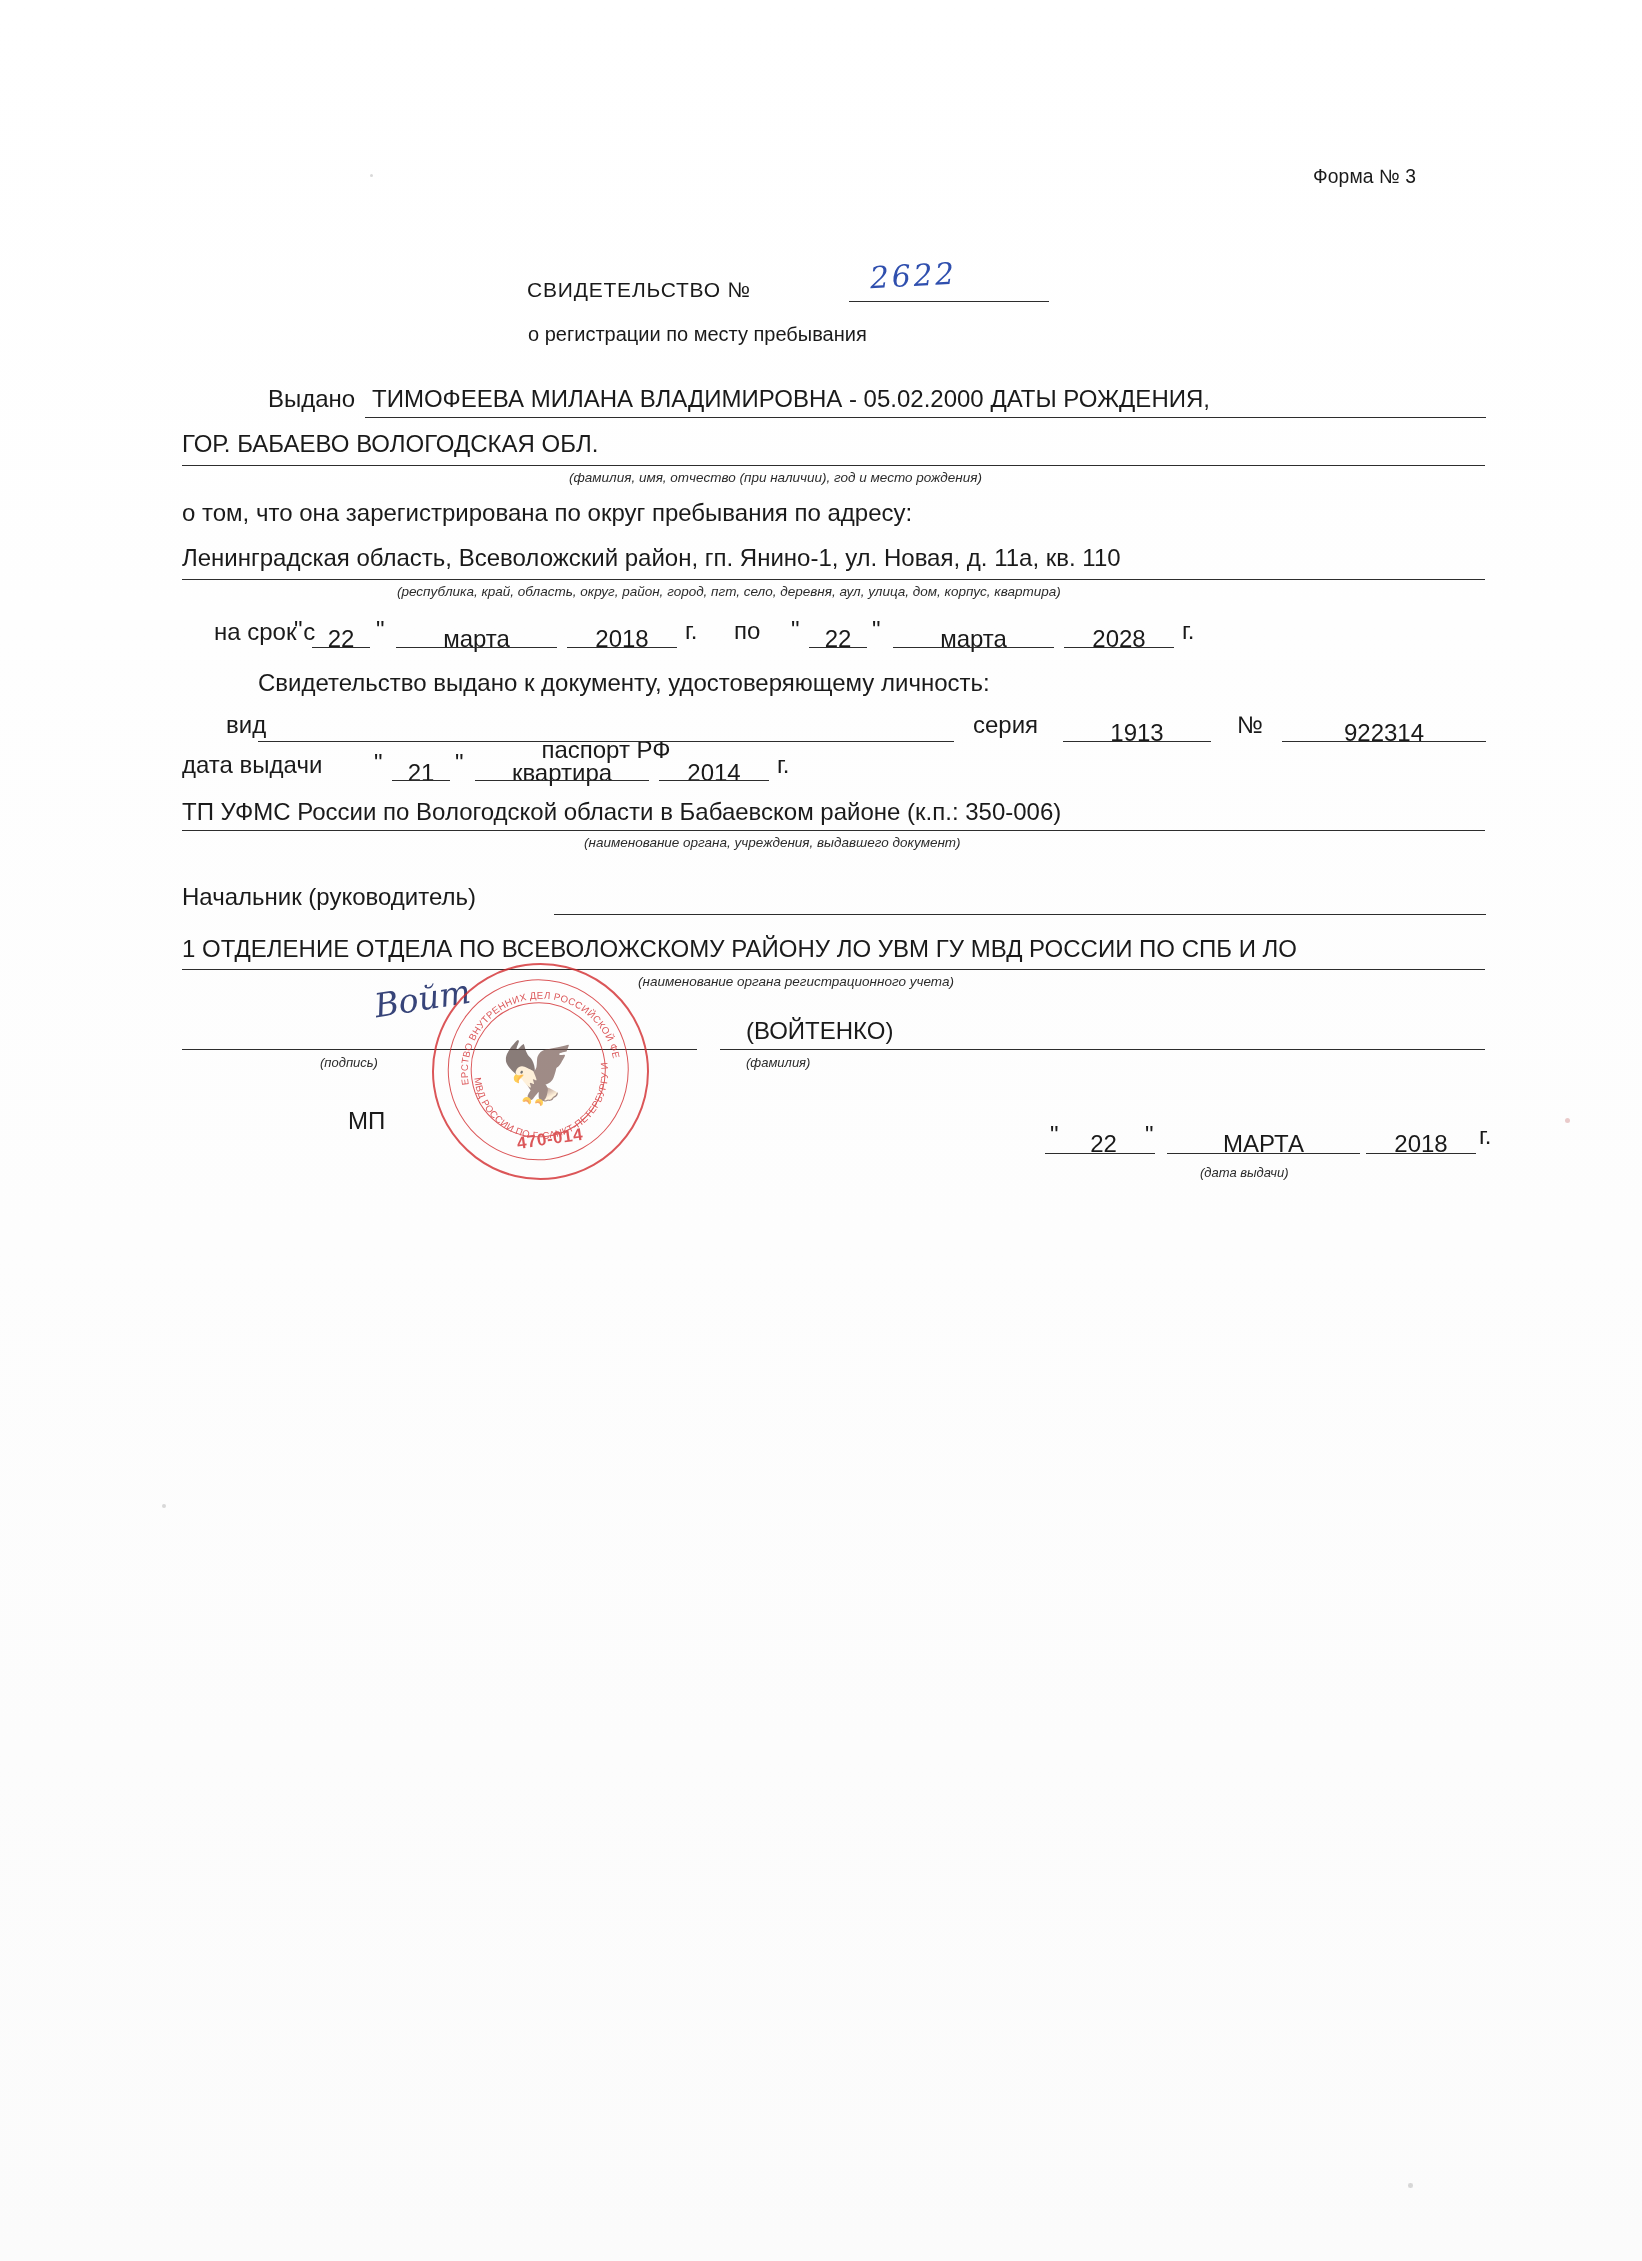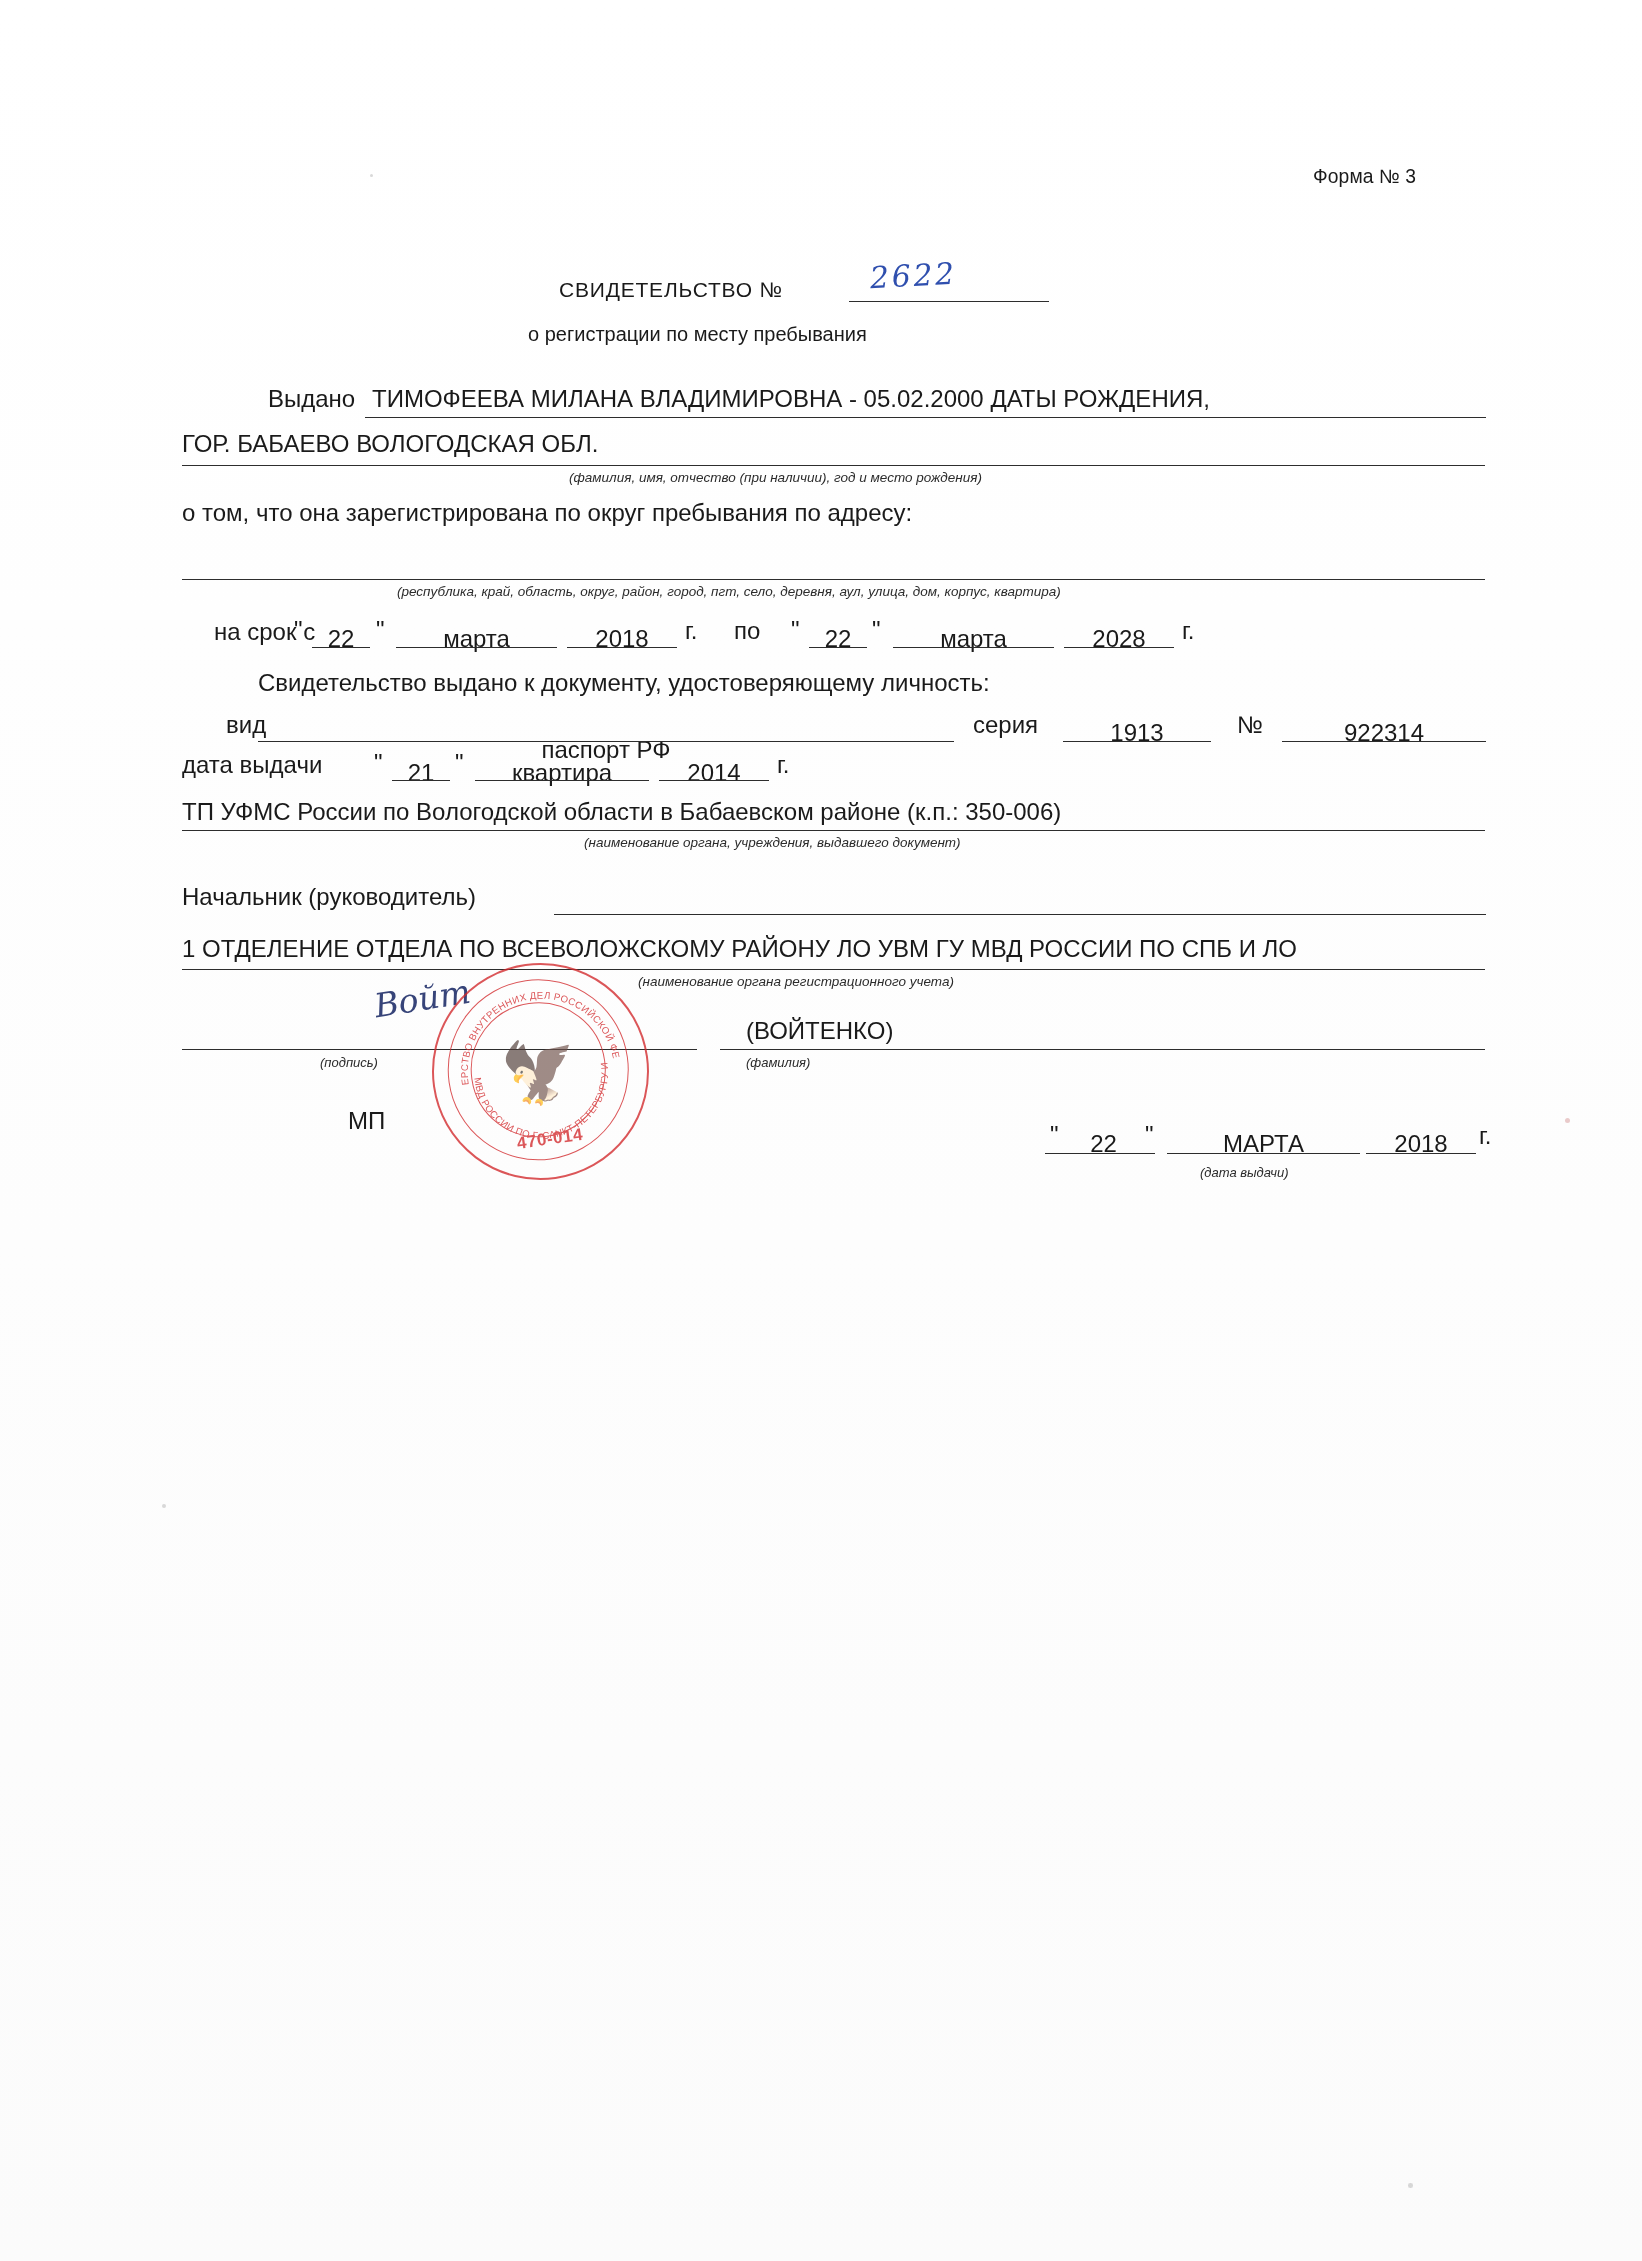--- a/index.html
+++ b/index.html
@@ -146,38 +146,39 @@
   }
 </style>
 </head>
 <body>
 
 <div class="page">
   <div class="scan-tint"></div>
 
   <div class="abs form-no" style="left:1313px; top:166px;">Форма № 3</div>
 
-  <div class="abs title-main" style="left:527px; top:278px;margin-left:32px;">СВИДЕТЕЛЬСТВО №</div>
+  <div class="abs title-main" style="left:527px; top:278px;">СВИДЕТЕЛЬСТВО №</div>
 
   <div class="abs hw-number" style="left:870px; top:258px;">2622</div>
   <div class="abs rule" style="left:849px; top:301px; width:200px;"></div>
 
   <div class="abs title-sub" style="left:528px; top:323px;">о регистрации по месту пребывания</div>
 
   <div class="abs body-text" style="left:268px; top:385px;">Выдано</div>
   <div class="abs body-text" style="left:372px; top:385px;">ТИМОФЕЕВА МИЛАНА ВЛАДИМИРОВНА - 05.02.2000 ДАТЫ РОЖДЕНИЯ,</div>
   <div class="abs rule" style="left:365px; top:417px; width:1121px;"></div>
 
   <div class="abs body-text" style="left:182px; top:430px;">ГОР. БАБАЕВО ВОЛОГОДСКАЯ ОБЛ.</div>
   <div class="abs rule" style="left:182px; top:465px; width:1303px;"></div>
 
   <div class="abs hint" style="left:569px; top:470px;">(фамилия, имя, отчество (при наличии), год и место рождения)</div>
 
   <div class="abs body-text" style="left:182px; top:499px;">о том, что она зарегистрирована по округ пребывания по адресу:</div>
 
+  <div class="abs body-text" style="left:182px; top:544px;">Ленинградская область,  Всеволожский район,  гп. Янино-1,  ул. Новая,  д. 11а,  кв. 110</div>
   <div class="abs rule" style="left:182px; top:579px; width:1303px;"></div>
   <div class="abs hint" style="left:397px; top:584px;">(республика, край, область, округ, район, город, пгт, село, деревня, аул, улица, дом, корпус, квартира)</div>
 
   <div class="abs body-text" style="left:182px; top:618px;margin-left:32px;">на срок с</div>
   <div class="abs body-text" style="left:294px; top:616px;">"</div>
   <div class="abs body-text center" style="left:312px; top:617px; width:58px;">22</div>
   <div class="abs rule" style="left:312px; top:647px; width:58px;"></div>
   <div class="abs body-text" style="left:376px; top:616px;">"</div>
   <div class="abs body-text center" style="left:396px; top:617px; width:161px;">марта</div>
   <div class="abs rule" style="left:396px; top:647px; width:161px;"></div>

